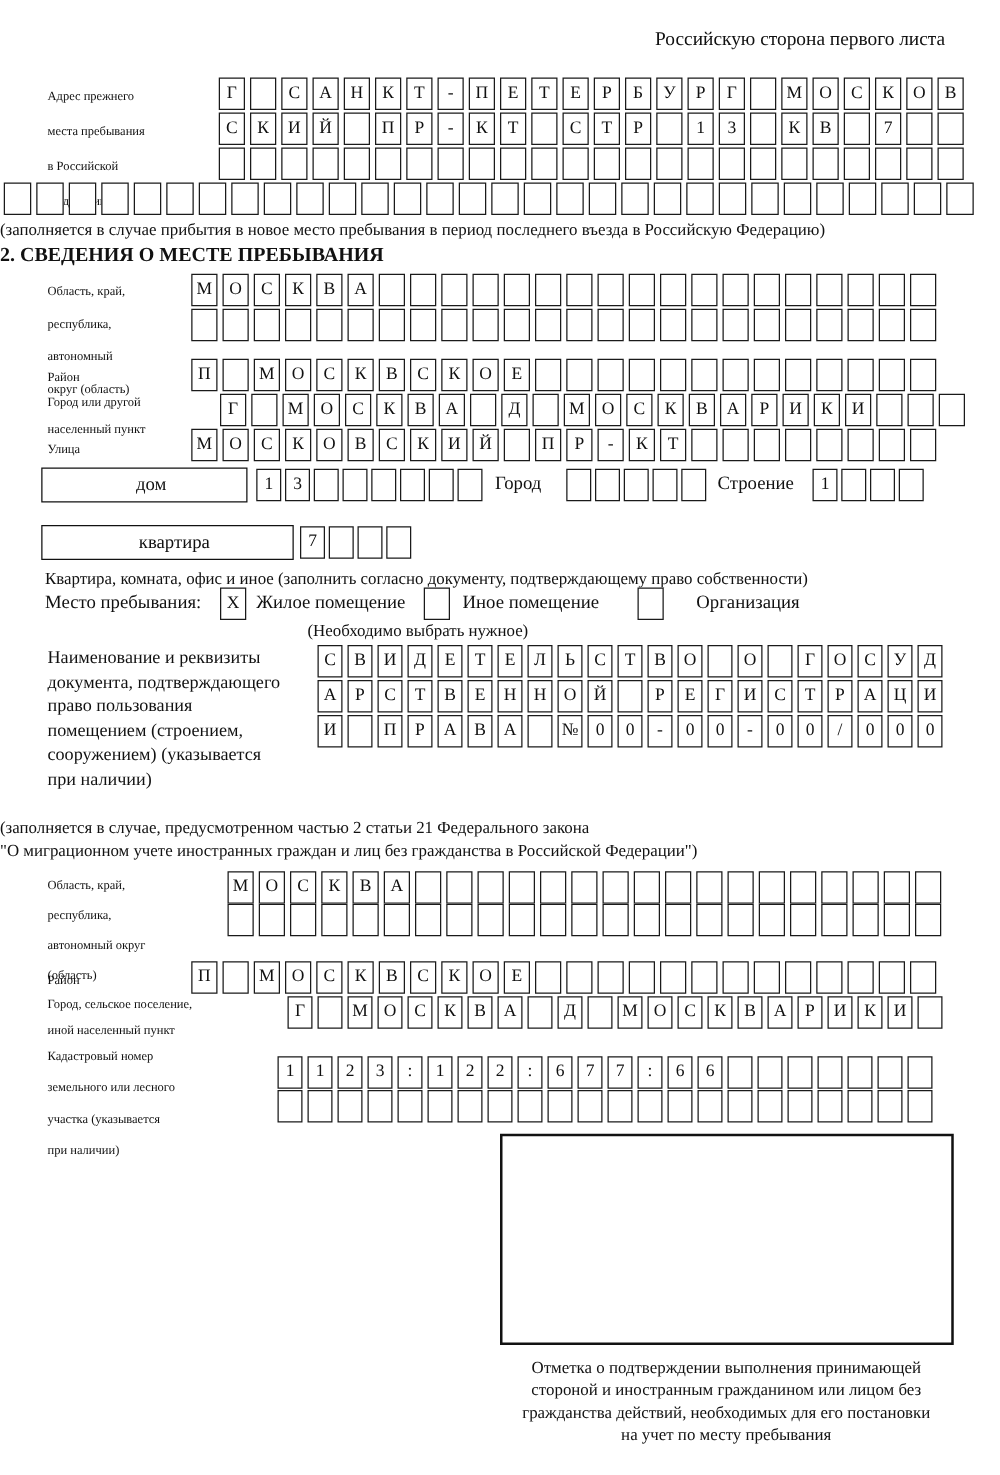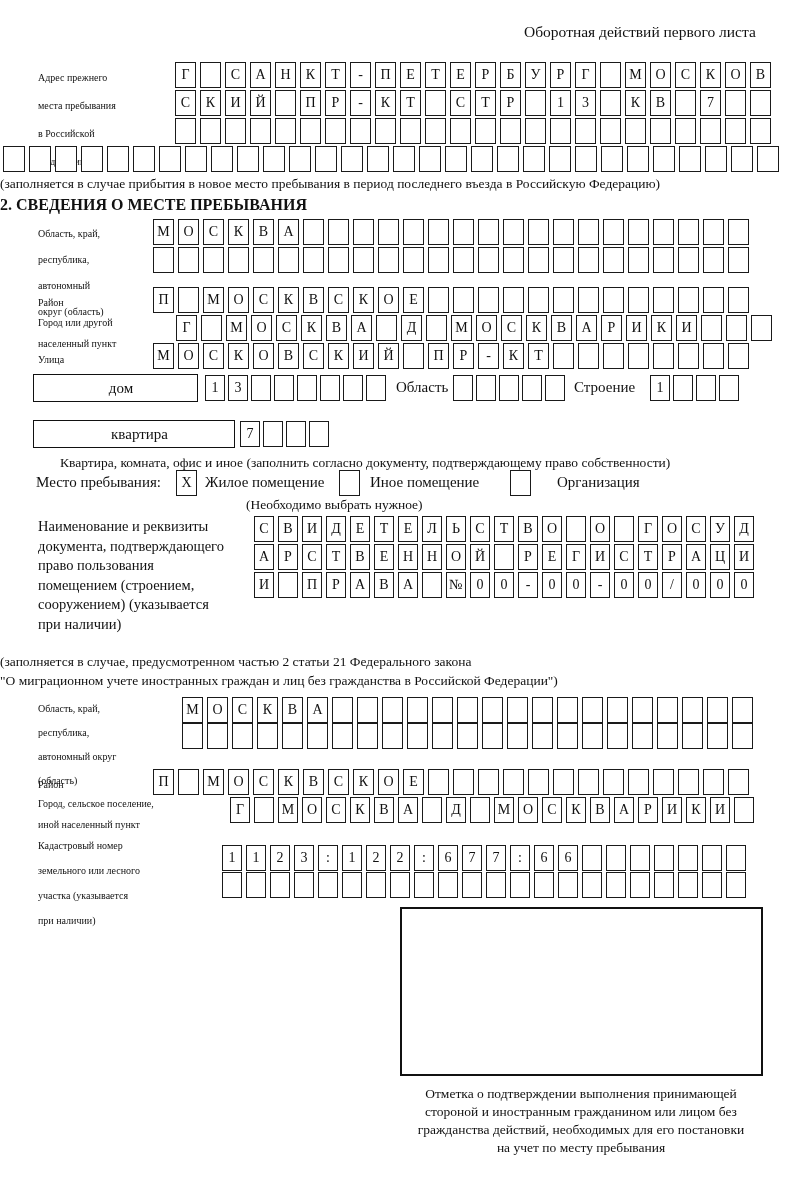--- a/index.html
+++ b/index.html
@@ -24,21 +24,21 @@
         display:flex;align-items:center;justify-content:center;font-size:14px;background:#fff;}
   .inline-lbl{position:absolute;font-size:15px;white-space:nowrap;}
   .stamp-box{position:absolute;border:2px solid #111;box-sizing:border-box;background:#fff;}
   .stamp-note{position:absolute;font-size:13.5px;line-height:18px;text-align:center;white-space:pre-line;}
 </style>
 </head>
 <body>
 
 <div class="page">
 
-  <div class="abs" style="left:524px;top:23px;font-size:15.5px;">Оборотная действий первого листа</div>
+  <div class="abs" style="left:524px;top:23px;font-size:15.5px;">Российскую сторона первого листа</div>
 
   <div class="lbl lh28" style="left:38px;top:64px;">Адрес прежнего
 места пребывания
 в Российской
 Федерации</div>
   <div class="row" style="left:175px;top:62px;">
       <span class="cell">Г</span>
       <span class="cell"></span>
       <span class="cell">С</span>
       <span class="cell">А</span>
@@ -297,21 +297,21 @@
   <div class="row w20 g3" style="left:205px;top:375px;">
       <span class="cell">1</span>
       <span class="cell">3</span>
       <span class="cell"></span>
       <span class="cell"></span>
       <span class="cell"></span>
       <span class="cell"></span>
       <span class="cell"></span>
       <span class="cell"></span>
     </div>
-  <div class="inline-lbl" style="left:396px;top:379px;">Область</div>
+  <div class="inline-lbl" style="left:396px;top:379px;">Город</div>
   <div class="row w20 g3" style="left:453px;top:375px;">
       <span class="cell"></span>
       <span class="cell"></span>
       <span class="cell"></span>
       <span class="cell"></span>
       <span class="cell"></span>
     </div>
   <div class="inline-lbl" style="left:574px;top:379px;">Строение</div>
   <div class="row w20 g3" style="left:650px;top:375px;">
       <span class="cell">1</span>
@@ -320,21 +320,21 @@
       <span class="cell"></span>
     </div>
 
   <div class="rect" style="left:33px;top:420px;width:202px;height:28px;">квартира</div>
   <div class="row w20 g3" style="left:240px;top:421px;">
       <span class="cell">7</span>
       <span class="cell"></span>
       <span class="cell"></span>
       <span class="cell"></span>
     </div>
-  <div class="caption" style="left:36px;top:455px;margin-left:24px;">Квартира, комната, офис и иное (заполнить согласно документу, подтверждающему право собственности)</div>
+  <div class="caption" style="left:36px;top:455px;">Квартира, комната, офис и иное (заполнить согласно документу, подтверждающему право собственности)</div>
 
   <div class="inline-lbl" style="left:36px;top:474px;">Место пребывания:</div>
   <div class="checkbox" style="left:176px;top:470px;">X</div>
   <div class="inline-lbl" style="left:205px;top:474px;">Жилое помещение</div>
   <div class="checkbox" style="left:339px;top:470px;"></div>
   <div class="inline-lbl" style="left:370px;top:474px;">Иное помещение</div>
   <div class="checkbox" style="left:510px;top:470px;"></div>
   <div class="inline-lbl" style="left:557px;top:474px;">Организация</div>
   <div class="caption" style="left:246px;top:497px;">(Необходимо выбрать нужное)</div>
 

